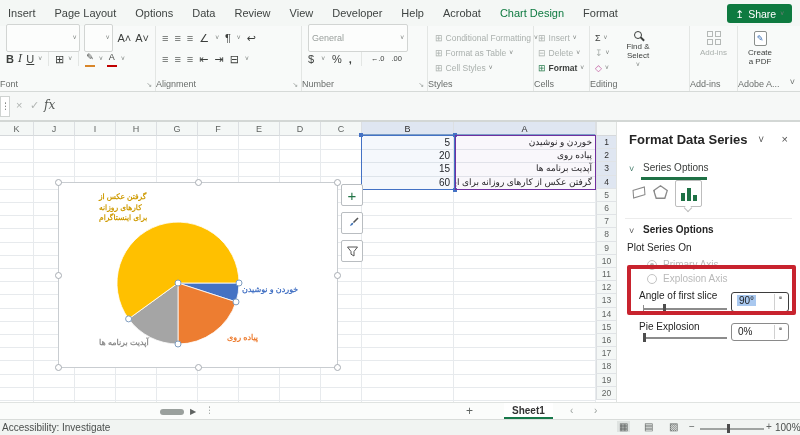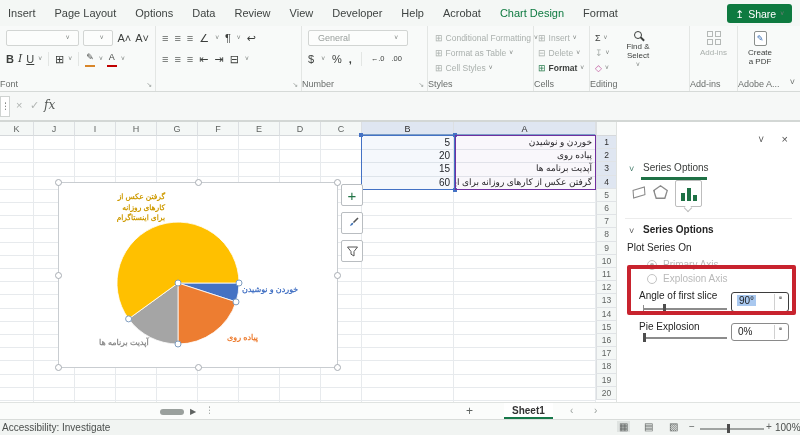--- a/index.html
+++ b/index.html
@@ -11,22 +11,22 @@
   .mtab{cursor:default;white-space:nowrap}
   .mtab.acc{color:#0e7a40}
   #share-btn{position:absolute;right:8px;top:4px;height:19px;background:#0e7a40;color:#fff;border-radius:3px;
     font-size:10.5px;display:flex;align-items:center;gap:4px;padding:0 8px}
   
   #ribbon{position:absolute;left:0;top:26px;width:800px;height:66px;background:#f8faf9;border-bottom:1px solid #d6dad8;display:flex}
   .grp{position:relative;height:100%;border-right:1px solid #e3e6e4;flex:none}
   .glabel{position:absolute;bottom:2px;left:0;width:100%;text-align:left;font-size:9px;color:#6a6e6c;white-space:nowrap}
   .launch{position:absolute;bottom:2px;right:3px;font-size:7px;color:#9aa09d}
   .rrow{display:flex;align-items:center;height:21px;padding:2px 6px 0 6px;gap:4px}
-  .combo{height:16px;background:#fcfdfc;border:1px solid #d2d5d3;border-radius:2px;color:#9aa09d;font-size:9px;
-    display:flex;align-items:center;justify-content:space-between;padding:0 9px}
+  .combo{height:28px;background:#fcfdfc;border:1px solid #d2d5d3;border-radius:2px;color:#9aa09d;font-size:9px;
+    display:flex;align-items:center;justify-content:space-between;padding:0 3px}
   .ic{font-size:11px;color:#3c3f3d;line-height:14px}
   .gr{color:#adb3b0}
   .dd{font-size:6.5px;color:#777c79}
   .colorbtn{display:inline-flex;flex-direction:column;align-items:center;line-height:9px}
   .cbar{width:10px;height:2px;margin-top:1px}
   .sep{width:1px;height:14px;background:#e3e6e4;margin:0 2px}
   .srow{display:flex;align-items:center;gap:3px;height:15px;padding-left:7px;font-size:8.5px;color:#aab0ad;white-space:nowrap}
   .srow .si{font-size:9px}
   .srow.dark{color:#3c3f3d}
   .bigbtn{display:flex;flex-direction:column;align-items:center;justify-content:flex-start;font-size:8px;line-height:9px;
@@ -66,21 +66,21 @@
   .hdl{position:absolute;width:4px;height:4px;background:#4472C4}
   
   #chart{position:absolute;left:58px;top:182px;width:280px;height:186px;background:#fff;border:1px solid #c9cdd1;z-index:5}
   #chart-title{position:absolute;top:3px;left:0;width:100%;text-align:center;font-size:11.5px;font-weight:bold;
     color:#3f3f3f;letter-spacing:.5px}
   #pie{position:absolute;left:0;top:0;width:280px;height:186px}
   .plbl{position:absolute;font-size:8px;font-weight:bold;direction:rtl;white-space:nowrap;z-index:6}
   .p0{left:183px;top:102px}
   .p1{left:168px;top:150px}
   .p2{left:40px;top:155px}
-  .p3{left:40px;top:9px;width:66px;text-align:right;white-space:pre-line;font-size:7.5px;line-height:1.4}
+  .p3{left:40px;top:9px;width:66px;text-align:left;white-space:pre-line;font-size:7.5px;line-height:1.4}
   .fh{position:absolute;width:7px;height:7px;background:#fff;border:1px solid #a8adb3;border-radius:50%;z-index:7}
   .chbtn{position:absolute;left:341px;width:22px;height:22px;background:#fff;border:1px solid #b9bdc1;border-radius:2px;
     display:flex;align-items:center;justify-content:center;z-index:6}
   
   #pane{position:absolute;left:616px;top:122px;width:184px;height:280px;background:#fff;border-left:1px solid #dfe2e0}
   #pane *{position:absolute}
   .pt{font-size:13px;font-weight:bold;color:#252525;white-space:nowrap}
   .psmall{font-size:10px;color:#252525;white-space:nowrap}
   .pgray{font-size:10px;color:#b9b9b9;white-space:nowrap}
   .pchev{font-size:9px;color:#417a68}
@@ -194,20 +194,21 @@
     </div>
     <div class="rrow" style="gap:6px">
       <span class="ic" style="color:#5f6361">≡</span>
       <span class="ic" style="color:#5f6361">≡</span>
       <span class="ic" style="color:#5f6361">≡</span>
       <span class="ic">⇤</span>
       <span class="ic">⇥</span>
       <span class="ic">⊟</span>
         <span class="dd">˅</span>
     </div>
+    <div class="glabel">Alignment</div>
     <span class="launch">↘</span>
   </div>
 
   <div class="grp" style="width:126px">
     <div class="rrow">
       <div class="combo" style="width:100px">
         <span>General</span>
           <span class="dd">˅</span>
       </div>
     </div>
@@ -438,20 +439,21 @@
     <path d="M7.5 5.5 l-2.4 1 -1.2 2.6 2.6-1.2 1-2.4 z" fill="#3b6fb5"></path>
   </svg>
 </div>
 <div class="chbtn" style="top:240px">
   <svg width="13" height="13" viewBox="0 0 13 13">
     <path d="M1.5 2 H11.5 L8 6.5 V11 L5 9.2 V6.5 Z" fill="none" stroke="#555" stroke-width="1"></path>
   </svg>
 </div>
 
 <div id="pane">
+  <div class="pt" style="left:12px;top:10px">Format Data Series</div>
   <span style="right:36px;top:12px;font-size:10px;color:#555">˅</span>
   <span style="right:12px;top:11px;font-size:11px;color:#555">×</span>
 
   <span class="pchev" style="left:12px;top:42px">˅</span>
   <span class="psmall" style="left:26px;top:40px;color:#3b3e3c">Series Options</span>
   <span style="left:24px;top:55px;width:66px;height:3px;background:#1e7145"></span>
 
   <span class="bucket" style="left:16px;top:66px"></span>
   <span class="penta" style="left:36px;top:63px">
       <span></span>

